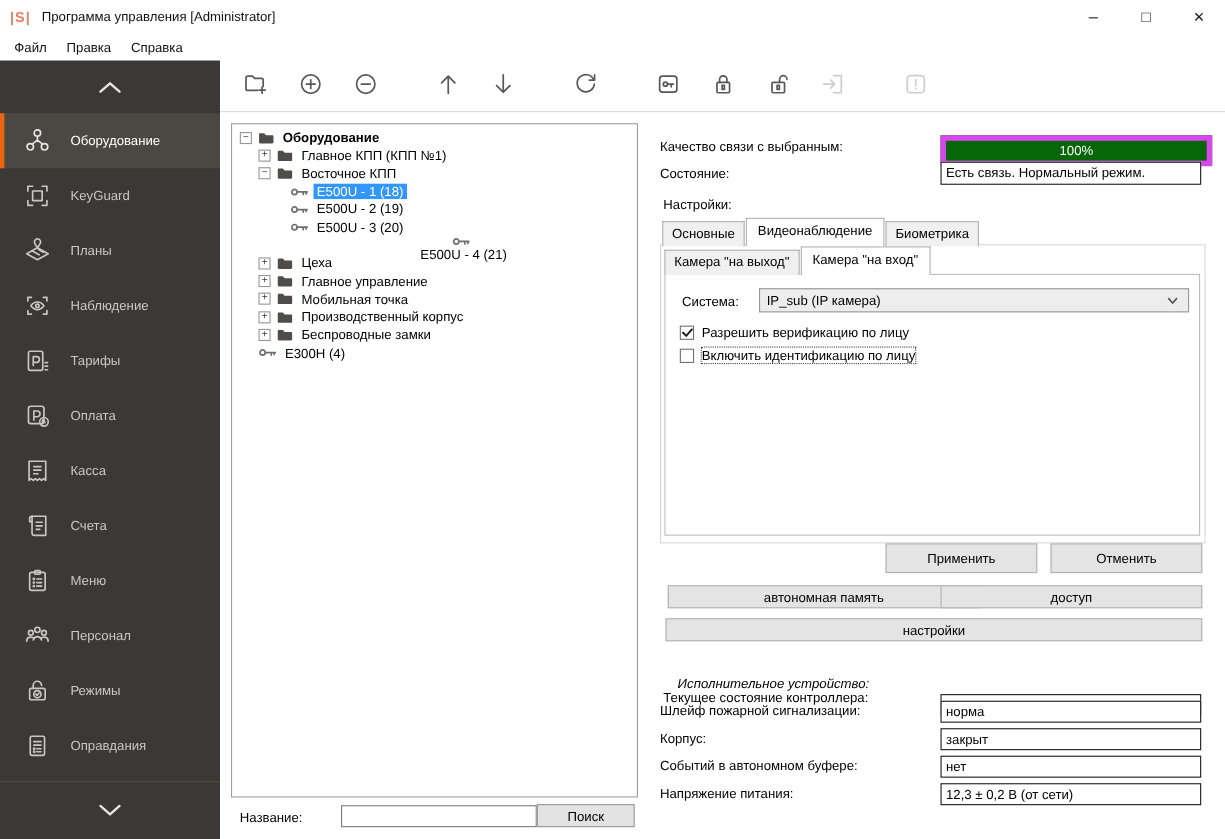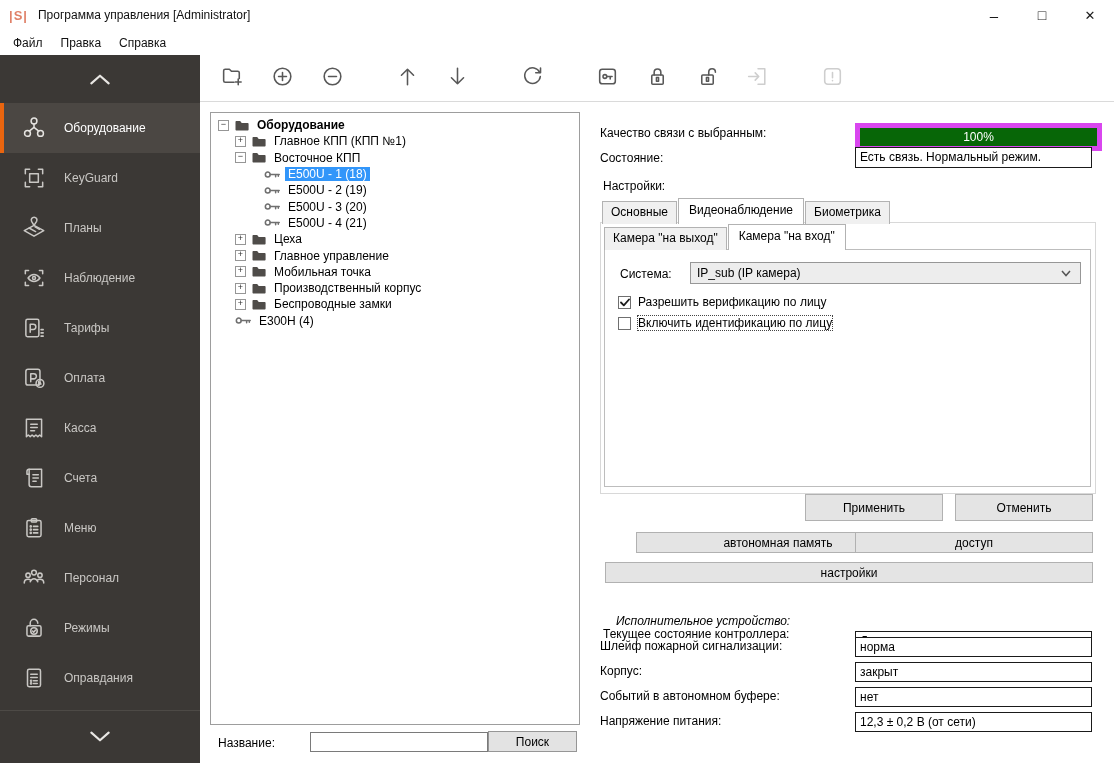--- a/index.html
+++ b/index.html
@@ -62,21 +62,21 @@
   .pane-inner{position:absolute;left:604px;top:249px;width:485px;height:236px;border:1px solid #bdbdbd;background:#fff;}
   .dropdown{position:absolute;left:690px;top:262px;width:383px;height:20px;background:#ededed;border:1px solid #979797;line-height:20px;padding-left:6px;box-sizing:content-box;}
   .dropdown svg{position:absolute;right:9px;top:7px;width:10px;height:7px;stroke:#555;fill:none;stroke-width:1.5;}
   .cb-row{position:absolute;left:618px;display:flex;align-items:center;gap:7px;height:14px;}
   .cb{width:13px;height:13px;border:1px solid #6f6f6f;background:#fff;flex:none;display:flex;align-items:center;justify-content:center;box-sizing:border-box;}
   .cb svg{width:10px;height:9px;stroke:#1c1c1c;fill:none;stroke-width:1.8;stroke-linecap:round;stroke-linejoin:round;}
   .cb-label.focused{outline:1px dotted #444;}
   .btn{position:absolute;background:#e4e4e4;border:1px solid #b1b1b1;text-align:center;font-size:12px;font-family:"Liberation Sans",sans-serif;padding:0;}
   .btn.apply{left:805px;top:494px;width:138px;height:27px;}
   .btn.cancel{left:955px;top:494px;width:138px;height:27px;}
-  .btn.memory{left:636px;top:532px;width:284px;height:21px;}
+  .btn.memory{left:607px;top:532px;width:284px;height:21px;}
   .btn.access{left:855px;top:532px;width:238px;height:21px;}
   .btn.settings2{left:605px;top:562px;width:488px;height:21px;}
   .vbox{position:absolute;left:855px;width:231px;height:18px;border:1px solid #1a1a1a;background:#fff;line-height:18px;padding-left:4px;}
 </style>
 </head>
 <body>
 
 <div class="window">
 
   <div class="titlebar">
@@ -362,21 +362,21 @@
         <span class="tree-icn">
           <svg viewBox="0 0 19 10" width="17" height="9">
             <g fill="none" stroke="#6f6f6f" stroke-width="1.7" stroke-linecap="round">
               <circle cx="4.2" cy="5" r="2.7"></circle>
               <path d="M7 5h10M13 5v2.6M16 5v2"></path>
             </g>
           </svg>
         </span>
         <span class="tree-label">E500U - 3 (20)</span>
       </div>
-      <div class="tree-row" style="padding-left: 53px;">
+      <div class="tree-row" style="padding-left: 53px; flex-direction: column;">
         <span class="tree-icn">
           <svg viewBox="0 0 19 10" width="17" height="9">
             <g fill="none" stroke="#6f6f6f" stroke-width="1.7" stroke-linecap="round">
               <circle cx="4.2" cy="5" r="2.7"></circle>
               <path d="M7 5h10M13 5v2.6M16 5v2"></path>
             </g>
           </svg>
         </span>
         <span class="tree-label">E500U - 4 (21)</span>
       </div>

